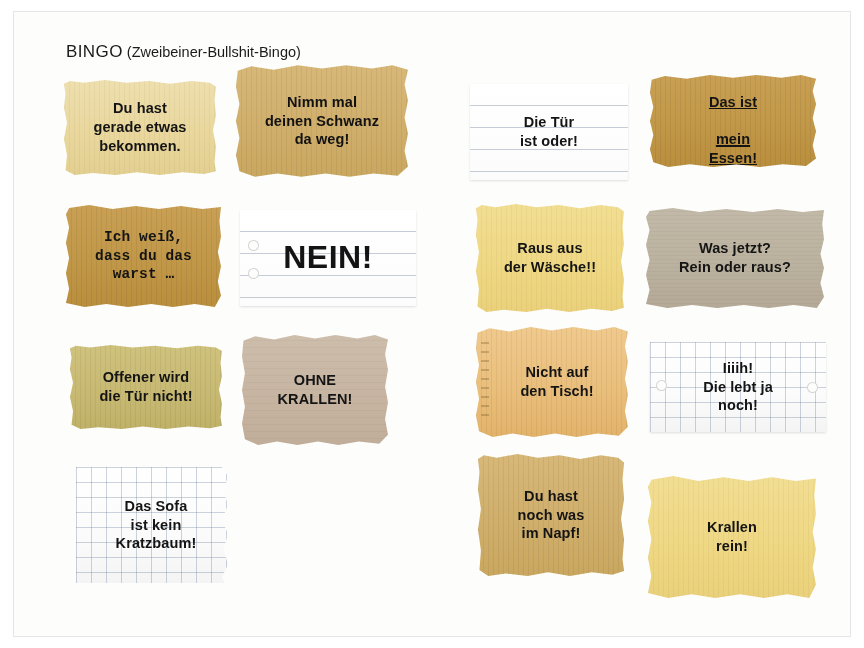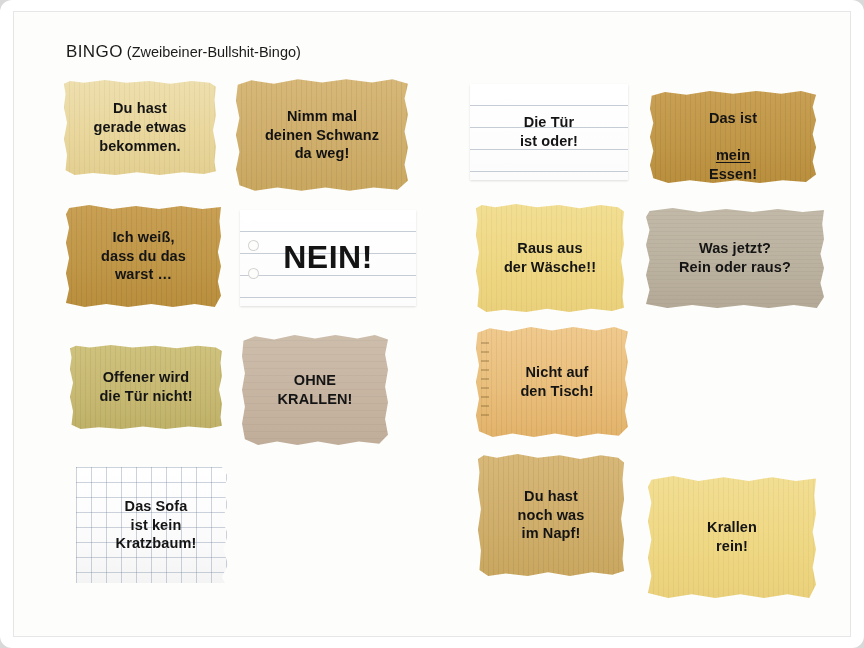--- a/index.html
+++ b/index.html
@@ -7,21 +7,20 @@
     padding: 0;
     background: #d9d9d9;
   }
   #page {
     position: relative;
     width: 864px;
     height: 648px;
     background: #ffffff;
     overflow: hidden;
     font-family: "Liberation Sans", sans-serif;
-    border-radius: 12px;
   }
   #sheet {
     position: absolute;
     left: 14px;
     top: 12px;
     width: 836px;
     height: 624px;
     background: #fdfdfb;
     box-shadow: 0 0 0 1px #e6e6e6;
   }
@@ -164,27 +163,27 @@
     <div id="title">
       <span class="t-main">BINGO</span><span class="t-sub">(Zweibeiner-Bullshit-Bingo)</span>
     </div>
 
     <div class="card tex-kraft-light torn-a" style="left:50px; top:68px; width:152px; height:95px;">
       <span class="txt">Du hast
 gerade etwas
 bekommen.</span>
     </div>
 
-    <div class="card tex-kraft-mid torn-b" style="left:222px; top:66px; width:172px; height:114px;">
+    <div class="card tex-kraft-mid torn-b" style="left:222px; top:52px; width:172px; height:114px;">
       <span class="txt" style="color:#111;">Nimm mal
 deinen Schwanz
 da weg!</span>
     </div>
 
-    <div class="card tex-kraft-dark torn-c" style="left:52px; top:193px; width:155px; height:102px;">
+    <div class="card tex-kraft-dark torn-c" style="left:52px; top:193px; width:155px; height:102px;font-family:Liberation Mono, monospace;">
       <span class="txt">Ich weiß,
 dass du das
 warst …</span>
     </div>
 
     <div class="card tex-notepaper ruled" style="left:226px; top:198px; width:176px; height:96px; justify-content:center;">
       <span class="hole" style="left:8px; top:30px;"></span>
       <span class="hole" style="left:8px; top:58px;"></span>
       <span class="txt" style="font-size:32px; letter-spacing:0.5px;">NEIN!</span>
     </div>
@@ -204,21 +203,21 @@
 ist kein
 Kratzbaum!</span>
     </div>
 
 
     <div class="card tex-notepaper ruled" style="left:456px; top:72px; width:158px; height:96px;">
       <span class="txt">Die Tür
 ist oder!</span>
     </div>
 
-    <div class="card tex-kraft-dark torn-b" style="left:636px; top:78px; width:166px; height:94px;">
+    <div class="card tex-kraft-dark torn-b" style="left:636px; top:62px; width:166px; height:94px;text-decoration:underline;">
       <span class="txt">
         <span>Das ist</span><br>
         <span class="underline">mein</span>
         <span>Essen!</span>
       </span>
     </div>
 
     <div class="card tex-kraft-yellow torn-a" style="left:462px; top:192px; width:148px; height:108px;">
       <span class="txt">Raus aus
 der Wäsche!!</span>
@@ -228,20 +227,27 @@
       <span class="txt">Was jetzt?
 Rein oder raus?</span>
     </div>
 
     <div class="card tex-kraft-orange torn-b" style="left:462px; top:314px; width:152px; height:112px;">
       <span class="edge-marks"></span>
       <span class="txt" style="padding-left:10px;">Nicht auf
 den Tisch!</span>
     </div>
 
+    <div class="card tex-white gridpaper" style="left:636px; top:330px; width:176px; height:90px;">
+      <span class="hole" style="left:6px; top:38px;"></span>
+      <span class="hole" style="right:8px; top:40px;"></span>
+      <span class="txt">Iiiih!
+Die lebt ja
+noch!</span>
+    </div>
 
     <div class="card tex-kraft-mid torn-a" style="left:464px; top:442px; width:146px; height:122px;">
       <span class="txt">Du hast
 noch was
 im Napf!</span>
     </div>
 
     <div class="card tex-kraft-yellow torn-c" style="left:634px; top:464px; width:168px; height:122px;">
       <span class="txt">Krallen
 rein!</span>

